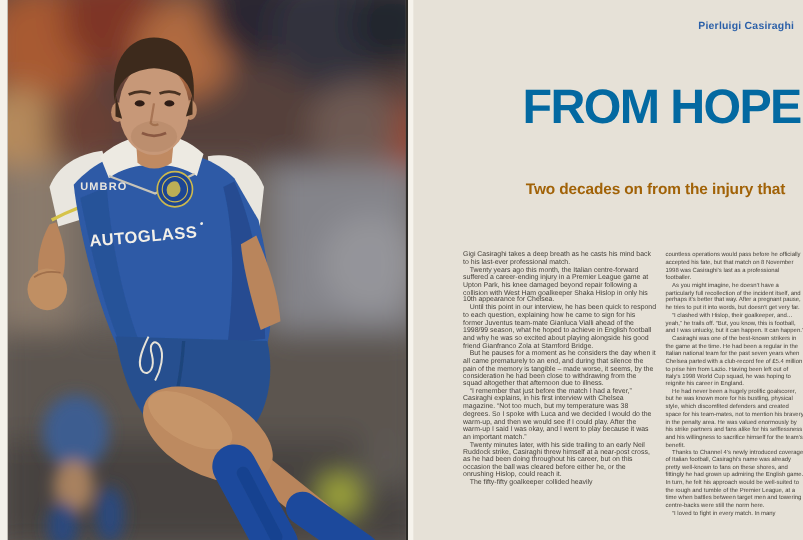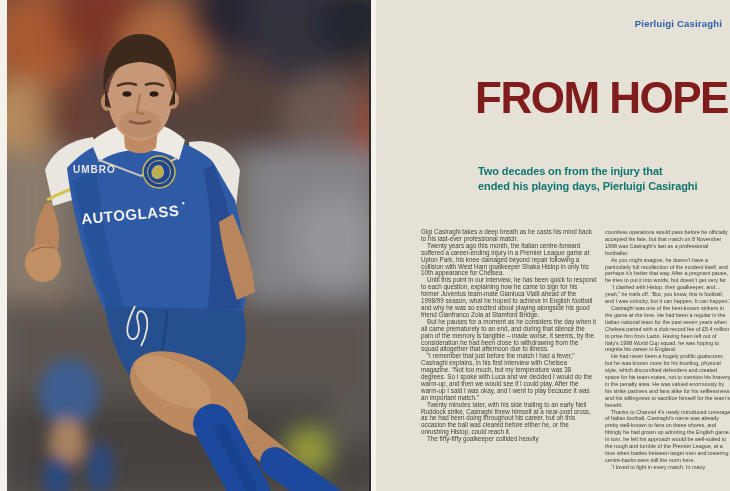--- a/index.html
+++ b/index.html
@@ -18,26 +18,26 @@
   .gutter-dark{position:absolute;left:369px;top:0;width:2px;height:491px;background:#2c2a26;}
   .gutter-light{position:absolute;left:371px;top:0;width:5px;height:491px;background:#f6f3ec;}
   
   .page-right{position:absolute;left:376px;top:0;width:354px;height:491px;background:#e6e1d7;}
   .kicker{
     position:absolute;top:18px;right:8px;
     color:#2a5fa8;font-size:9.5px;font-weight:bold;letter-spacing:.2px;
   }
   .headline{
     position:absolute;left:99px;top:79px;
-    color:#7f1d1d;font-weight:bold;font-size:44px;line-height:37px;
+    color:#0369a1;font-weight:bold;font-size:44px;line-height:37px;
     letter-spacing:-1.5px;white-space:nowrap;
   }
   .standfirst{
     position:absolute;left:102px;top:164px;
-    color:#0f766e;font-weight:bold;font-size:11px;line-height:14.5px;
+    color:#a16207;font-weight:bold;font-size:14px;line-height:14.5px;
     letter-spacing:-0.1px;
   }
   .col{position:absolute;top:229px;color:#45413a;}
   .col-1{left:45px;width:176px;font-size:6.3px;line-height:6.9px;}
   .col-2{left:229px;width:126px;font-size:5.4px;line-height:6.9px;}
   .col p{margin:0;text-indent:0;}
   .col p.ind{text-indent:6px;}
 </style>
 </head>
 <body>
@@ -157,21 +157,20 @@
 
   <div class="page-right">
     <div class="kicker">Pierluigi Casiraghi</div>
 
     <div class="headline">
       <div>FROM HOPE</div>
     </div>
 
     <div class="standfirst">
         <div>Two decades on from the injury that</div>
-        <div>ended his playing days, Pierluigi Casiraghi</div>
       </div>
 
     <div class="col col-1">
         <p>Gigi Casiraghi takes a deep breath as he casts his mind back to his last-ever professional match.</p>
         <p class="ind">Twenty years ago this month, the Italian centre-forward suffered a career-ending injury in a Premier League game at Upton Park, his knee damaged beyond repair following a collision with West Ham goalkeeper Shaka Hislop in only his 10th appearance for Chelsea.</p>
         <p class="ind">Until this point in our interview, he has been quick to respond to each question, explaining how he came to sign for his former Juventus team-mate Gianluca Vialli ahead of the 1998/99 season, what he hoped to achieve in English football and why he was so excited about playing alongside his good friend Gianfranco Zola at Stamford Bridge.</p>
         <p class="ind">But he pauses for a moment as he considers the day when it all came prematurely to an end, and during that silence the pain of the memory is tangible – made worse, it seems, by the consideration he had been close to withdrawing from the squad altogether that afternoon due to illness.</p>
         <p class="ind">“I remember that just before the match I had a fever,” Casiraghi explains, in his first interview with Chelsea magazine. “Not too much, but my temperature was 38 degrees. So I spoke with Luca and we decided I would do the warm-up, and then we would see if I could play. After the warm-up I said I was okay, and I went to play because it was an important match.”</p>
         <p class="ind">Twenty minutes later, with his side trailing to an early Neil Ruddock strike, Casiraghi threw himself at a near-post cross, as he had been doing throughout his career, but on this occasion the ball was cleared before either he, or the onrushing Hislop, could reach it.</p>
         <p class="ind">The fifty-fifty goalkeeper collided heavily</p>

